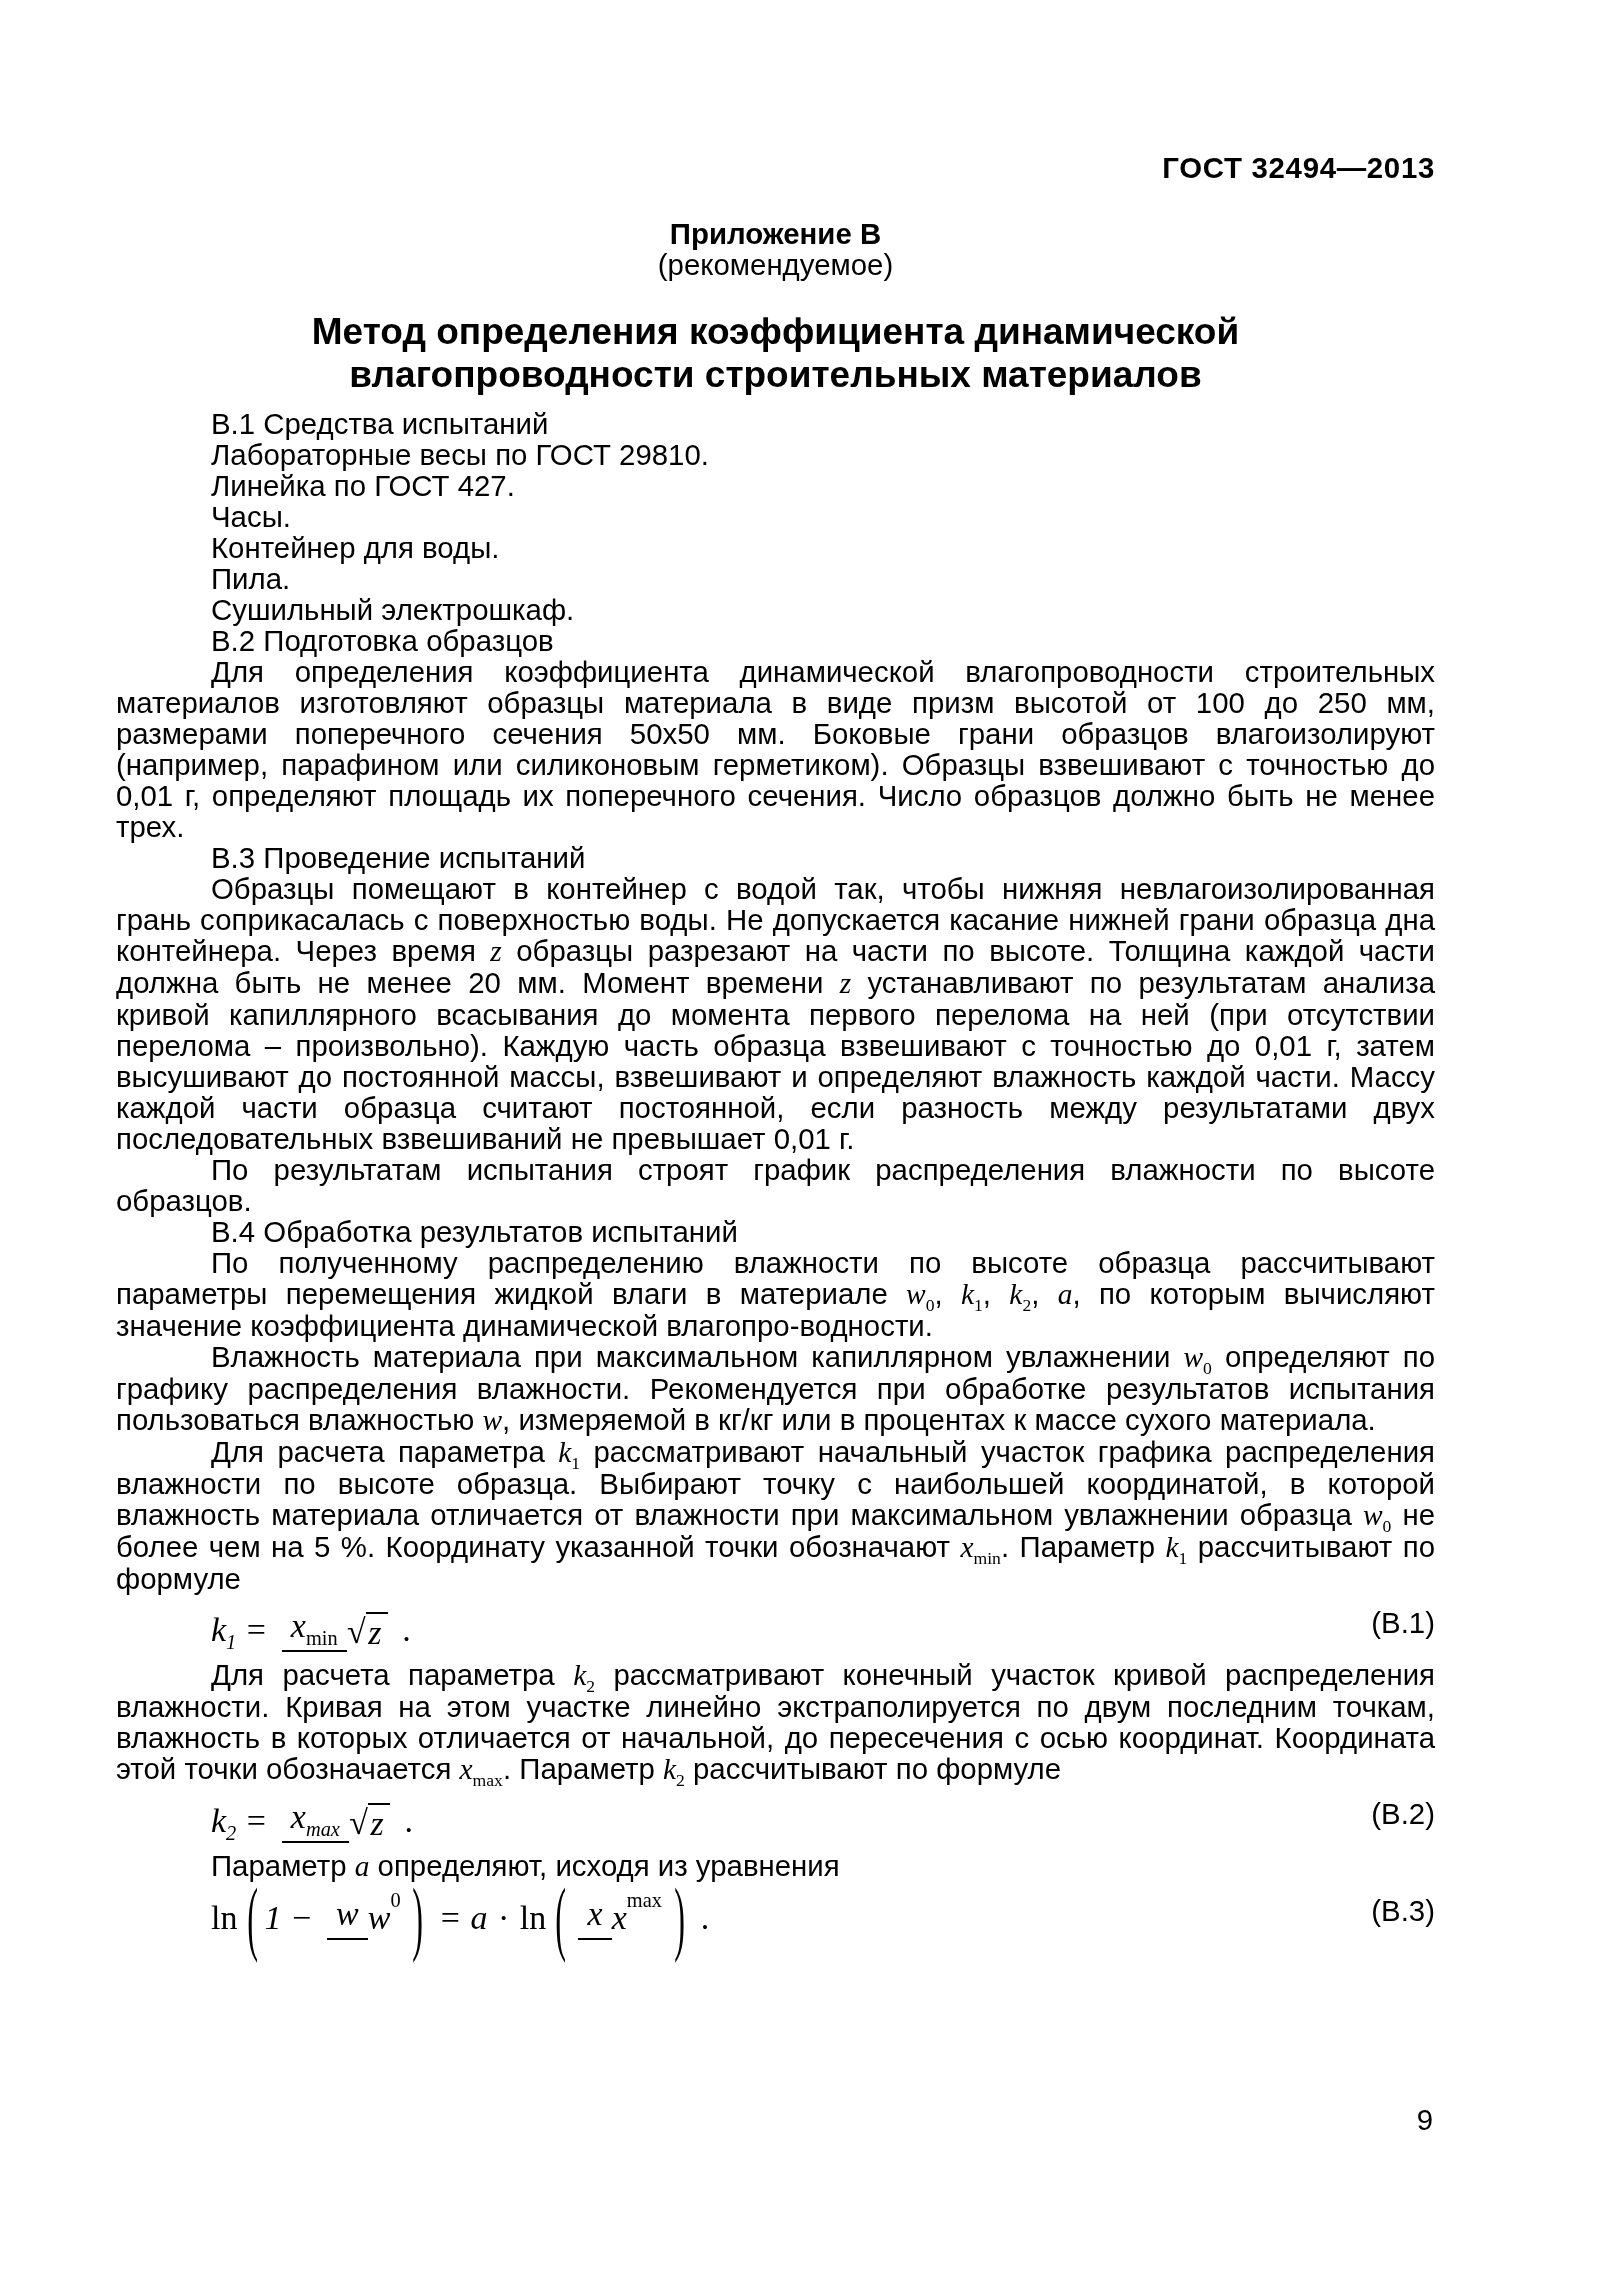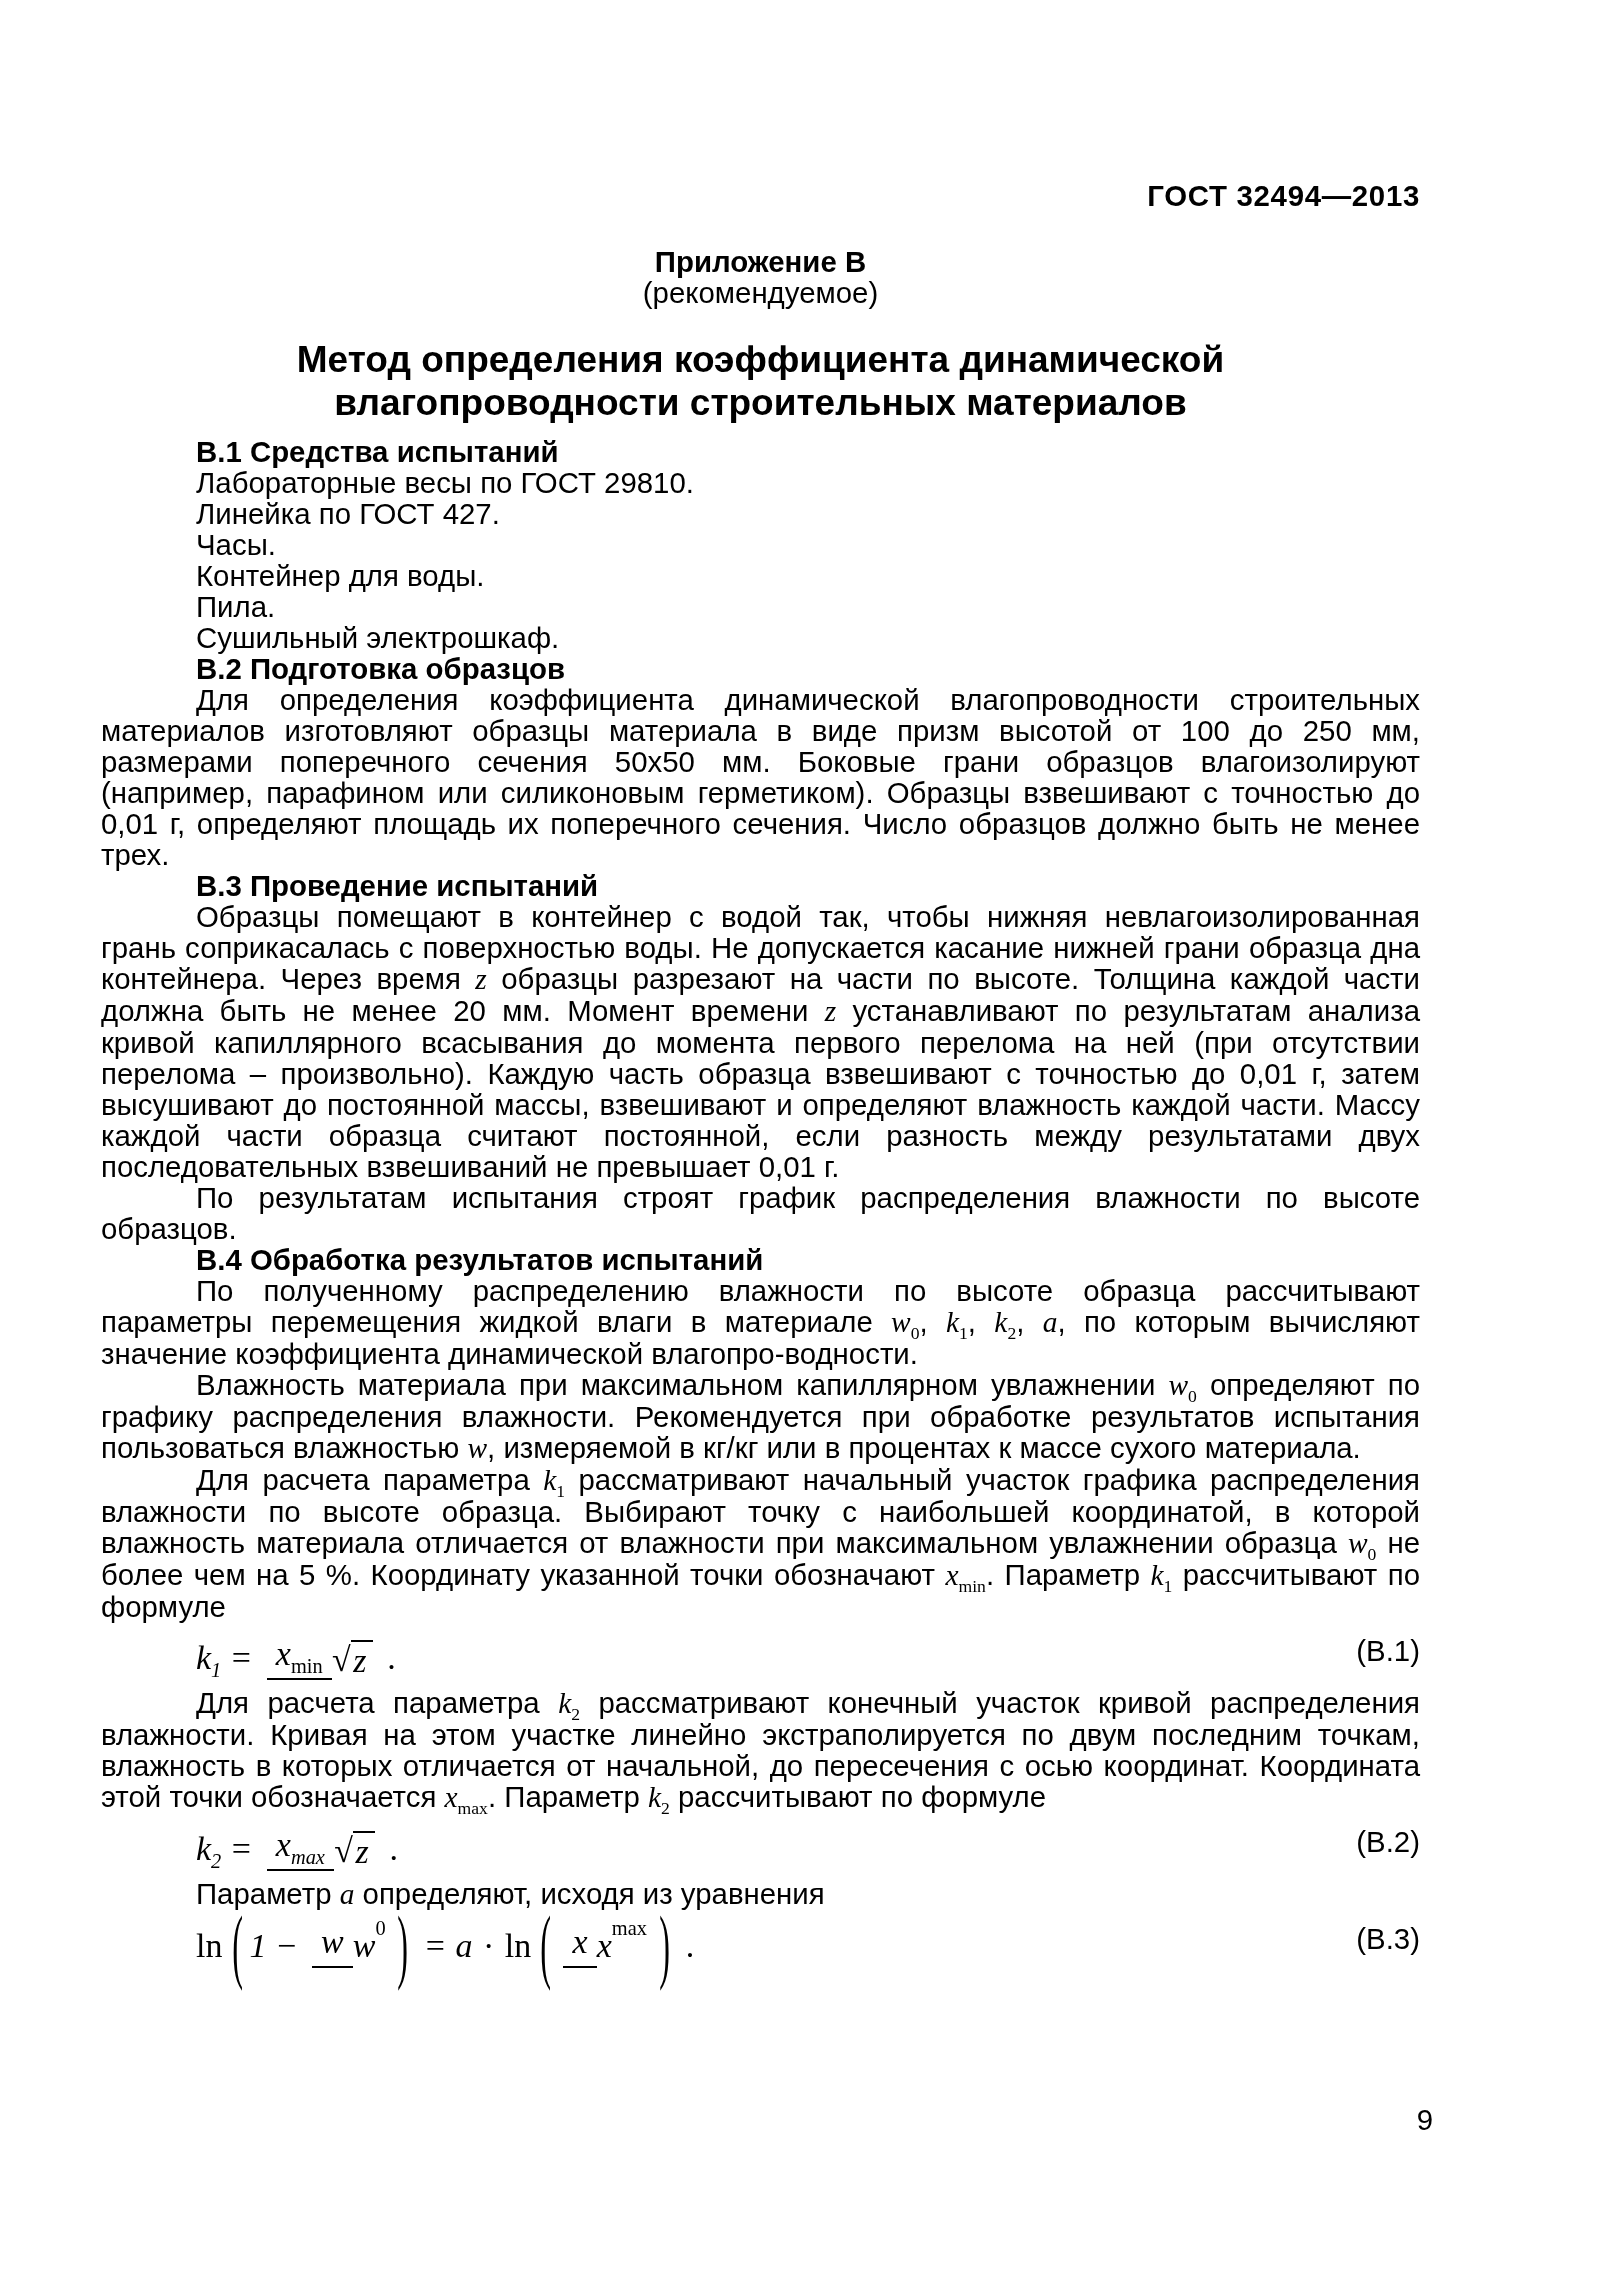--- a/index.html
+++ b/index.html
@@ -9,41 +9,40 @@
     height: 2295px;
     background: #ffffff;
     color: #000000;
     font-family: "Liberation Sans", sans-serif;
     font-size: 29.4px;
     line-height: 31px;
     overflow: hidden;
   }
   .content {
     position: absolute;
-    left: 101px;
+    left: 116px;
     top: 0;
     width: 1319px;
-    margin-top: 28px;
   }
   .doc-code {
     margin-top: 152px;
     text-align: right;
     font-weight: 700;
     letter-spacing: 0.7px;
   }
   .appendix { margin-top: 35px; text-align: center; font-weight: 700; }
   .appendix-note { text-align: center; font-weight: 400; }
   .doc-title {
     margin-top: 30px;
     text-align: center;
     font-weight: 700;
     font-size: 37px;
     line-height: 43px;
   }
-  .sec-head { font-weight: 700; text-indent: 95px; }
+  .sec-head { font-weight: 400; text-indent: 95px; }
   .first-sec { margin-top: 11.8px; }
   .b1-item { text-indent: 95px; }
   .para { text-align: justify; text-indent: 95px; margin: 0; }
   .var { font-style: italic; font-family: "Liberation Serif", serif; }
   sub { font-size: 0.60em; line-height: 0; }
   .para .var sub, .b1-item .var sub { font-style: normal; }
 
   
   .formula-row {
     display: flex;

